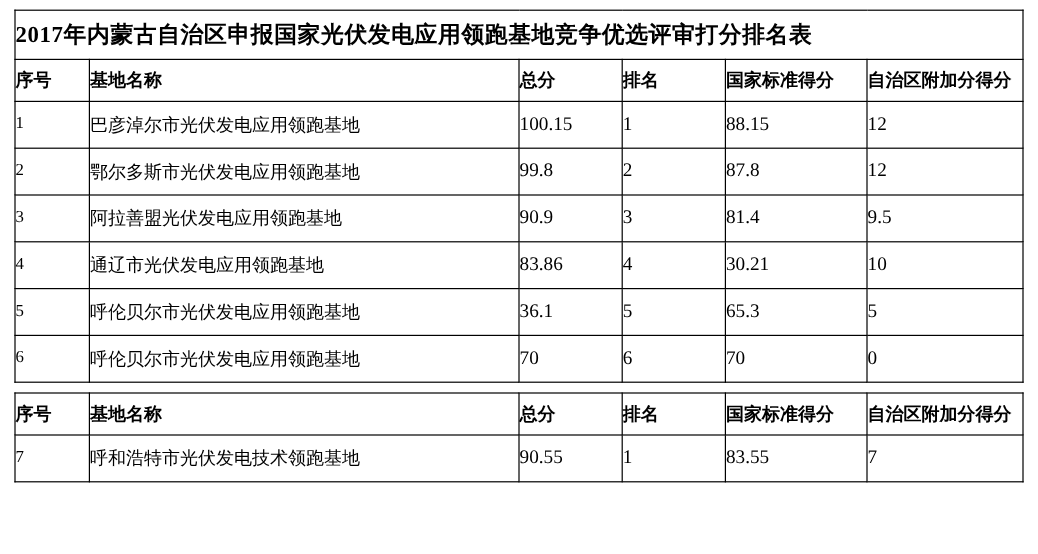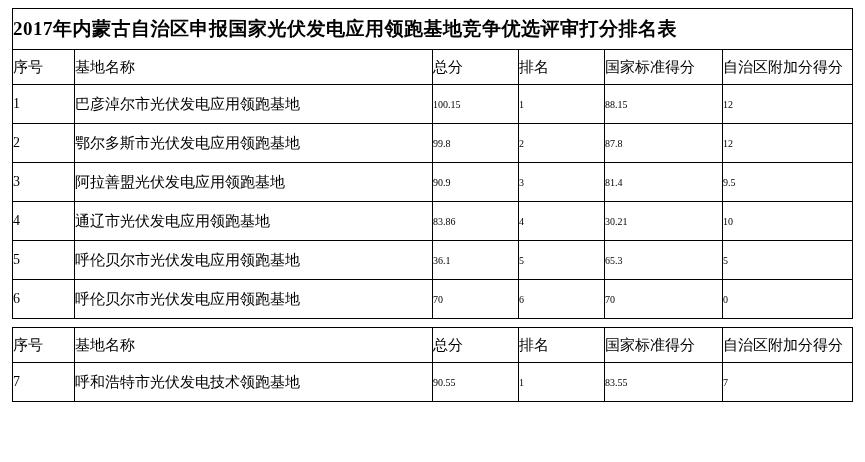--- a/index.html
+++ b/index.html
@@ -36,34 +36,34 @@
     height: 40px;
     font-family: "Liberation Serif", serif;
     font-weight: bold;
     font-size: 19px;
     letter-spacing: 0.5px;
     white-space: nowrap;
   }
   .head-cell {
     height: 34px;
     font-family: "Liberation Serif", serif;
-    font-weight: normal;
+    font-weight: bold;
     font-size: 15px;
   }
   .body-cell {
     height: 38px;
     font-family: "Liberation Serif", serif;
     font-size: 14px;
   }
   .body-cell.name {
     font-size: 15px;
   }
   .num {
     font-family: "Liberation Serif", serif;
-    font-size: 10px;
+    font-size: 16px;
   }
   .col-seq { width: 62px; }
   .col-name { width: 358px; }
   .col-total { width: 86px; }
   .col-rank { width: 86px; }
   .col-national { width: 118px; }
   .col-extra { width: 130px; }
 </style>
 </head>
 <body>

